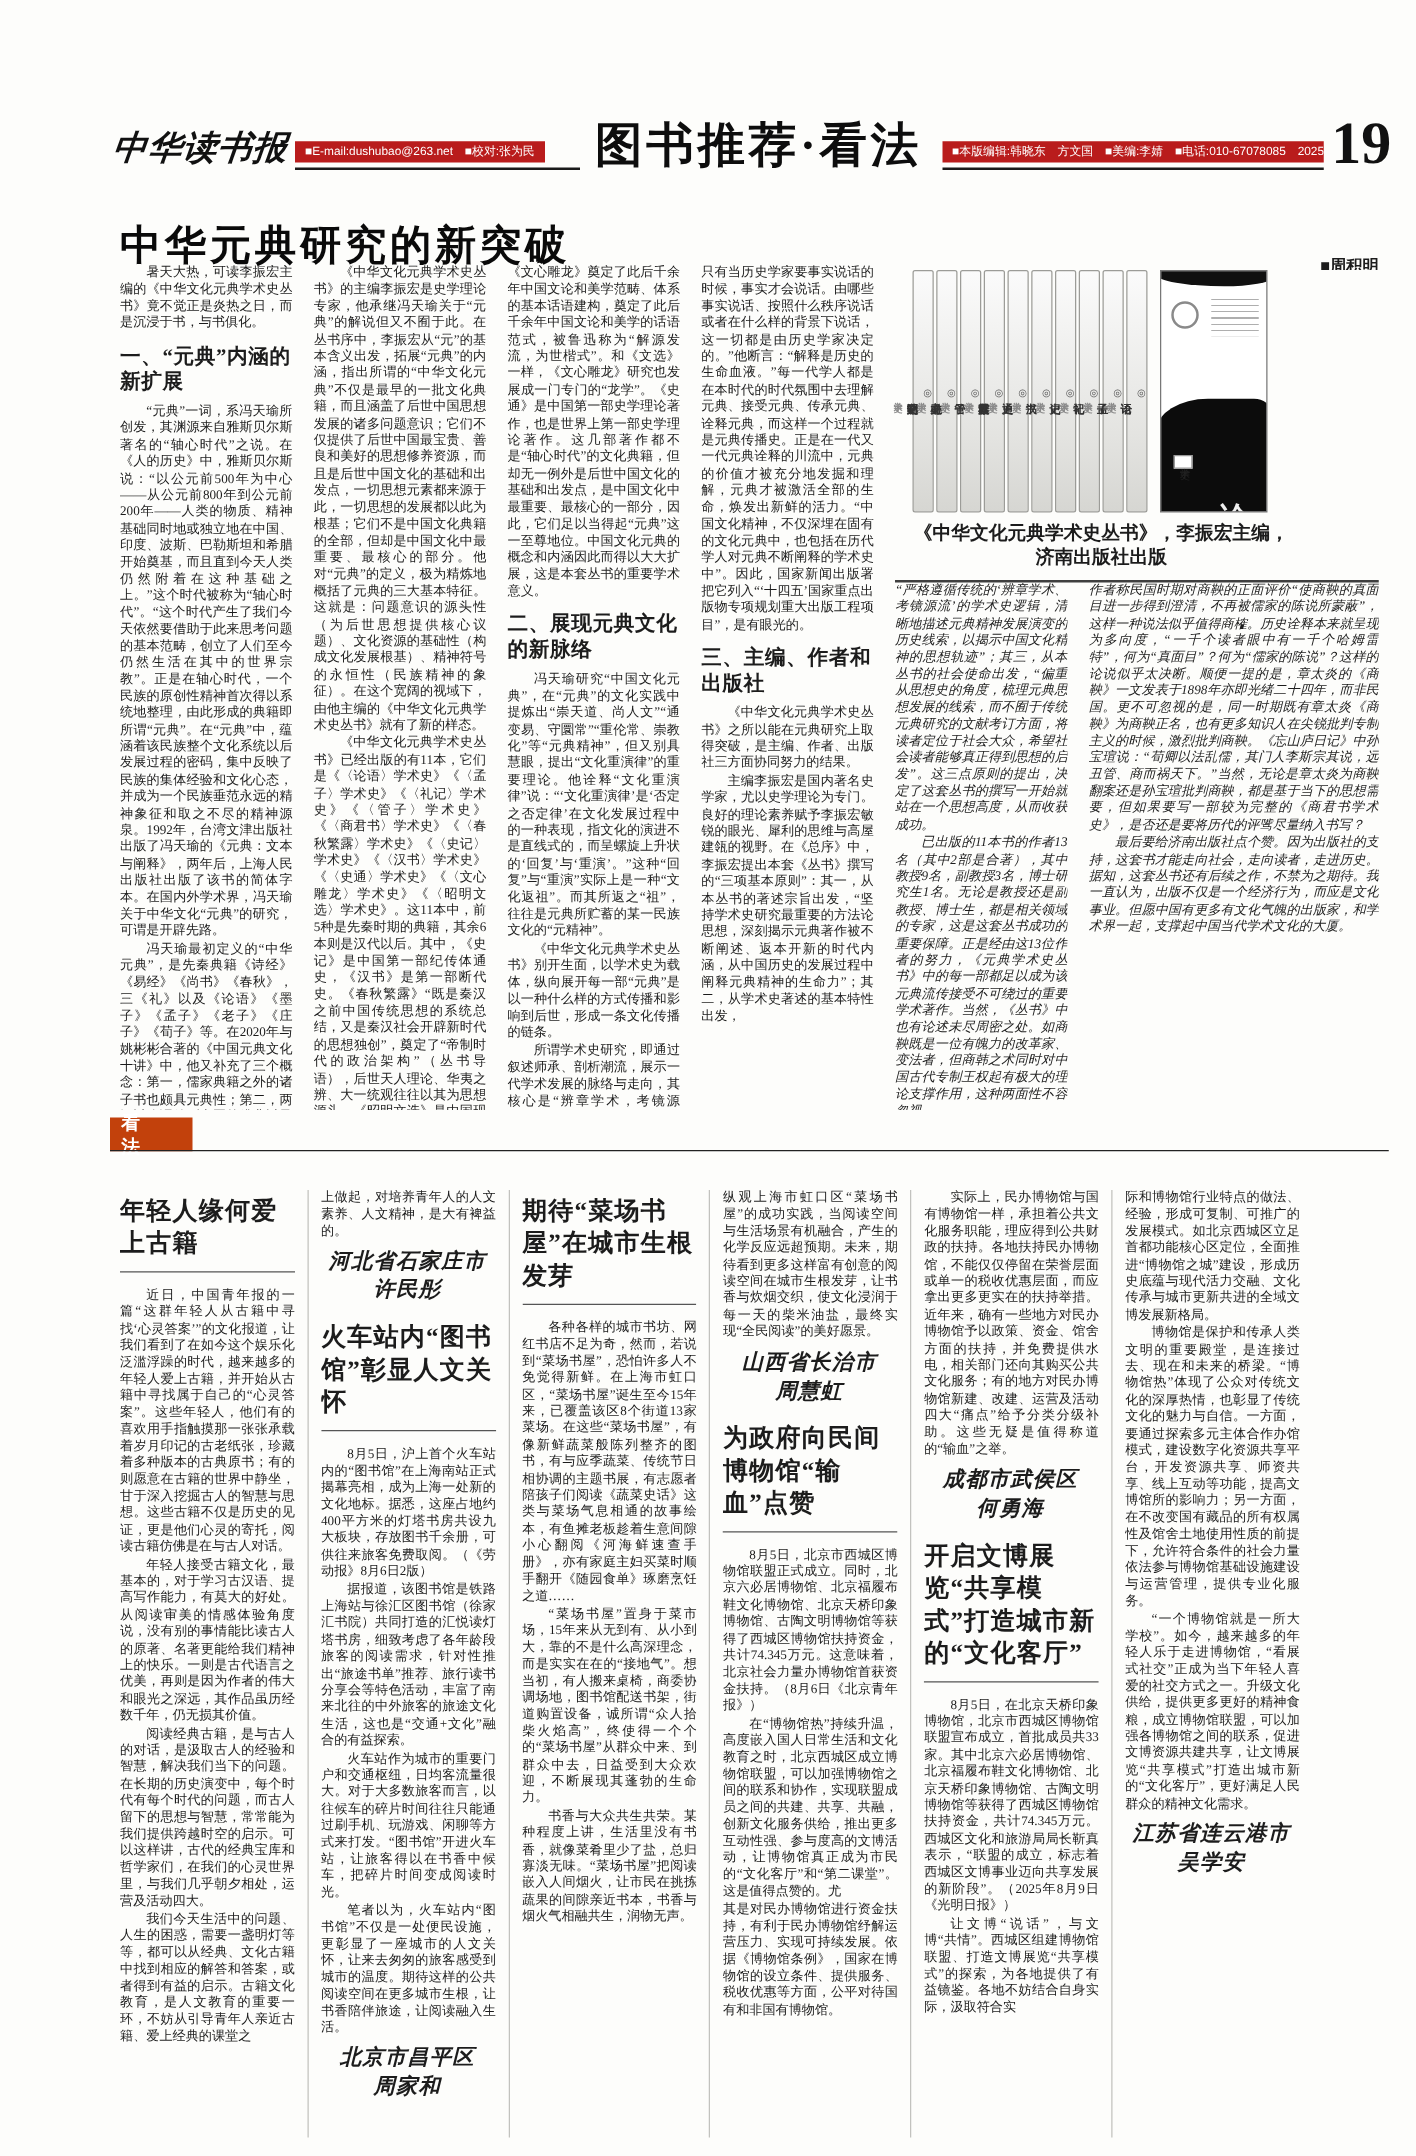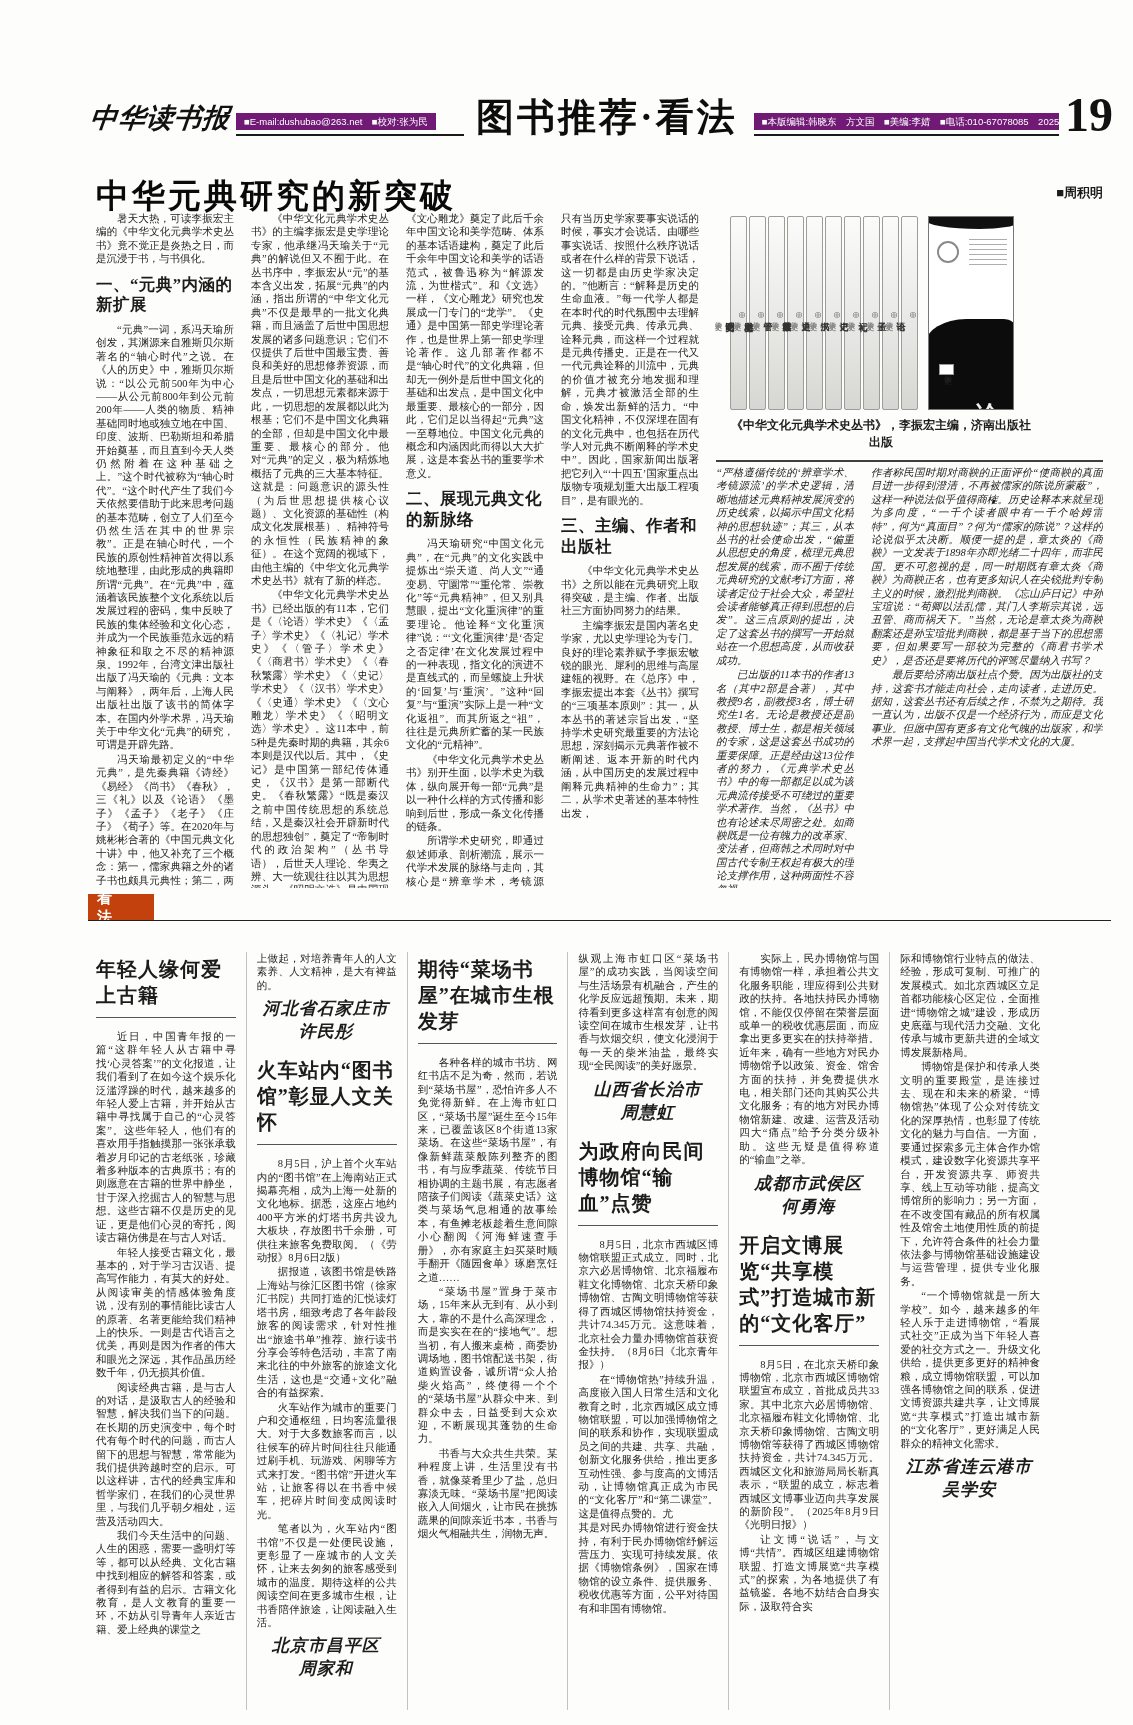--- a/index.html
+++ b/index.html
@@ -4,33 +4,33 @@
 <style>
   html,body{margin:0;padding:0;background:#e8e8e4;}
   #page{position:relative;width:1133px;height:1725px;background:#fdfdfb;margin:0 auto;
         font-family:"Liberation Serif","DejaVu Serif",serif;color:#1c1c1c;overflow:hidden;}
 
   
   .header{position:absolute;top:84px;left:90px;right:20px;height:52px;display:flex;align-items:flex-end;}
   .masthead{font-weight:bold;font-style:italic;font-size:27px;letter-spacing:1px;color:#111;
             transform:skewX(-6deg);white-space:nowrap;line-height:1;padding-bottom:4px;}
   .bar-wrap{border-bottom:2px solid #1a1a1a;padding-bottom:4px;display:flex;align-items:flex-end;}
-  .bar{background:#701a75;color:#fff;font-family:"Liberation Sans",sans-serif;
+  .bar{background:#b91c1c;color:#fff;font-family:"Liberation Sans",sans-serif;
        font-size:9.5px;line-height:17px;padding:0 8px;white-space:nowrap;}
   .bar-left{width:228px;margin-left:6px;}
   .bar-right{flex:1;margin-left:6px;min-width:0;}
   .bar-right .bar{display:block;overflow:hidden;}
   .section-title{font-size:38px;font-weight:900;letter-spacing:3px;line-height:1;
                  white-space:nowrap;padding:0 10px 0 12px;color:#0d0d0d;}
   .page-num{font-size:48px;font-weight:bold;line-height:0.85;padding-left:6px;color:#111;}
 
   
   .main-title{position:absolute;top:152px;left:96px;font-size:33px;font-weight:900;
               letter-spacing:3px;color:#0a0a0a;}
-  .main-byline{position:absolute;top:184px;right:30px;font-size:13px;font-weight:bold;}
+  .main-byline{position:absolute;top:204px;right:30px;font-size:13px;font-weight:bold;}
 
   .m-cols{position:absolute;top:212px;left:96px;width:1007px;height:676px;display:flex;gap:17px;}
   .m-col{width:138px;height:676px;overflow:hidden;box-sizing:border-box;}
   .m-col.wide{flex:1;width:auto;}
   .m-col.below-fig{padding-top:254px;font-style:italic;}
 
   .para{font-size:10.5px;line-height:13.4px;text-align:justify;text-indent:2em;margin:0 0 1px 0;}
   .cont{text-indent:0;}
   .sec-head{font-size:16.5px;font-weight:800;margin:9px 0 7px;letter-spacing:0.5px;line-height:1.25;}
 
@@ -51,21 +51,21 @@
   .cover-seal{position:absolute;top:24px;left:8px;width:18px;height:18px;border:2px solid #8a8a8a;
               border-radius:50%;}
   .cover-meta{position:absolute;top:22px;right:6px;width:38px;height:30px;
               background:repeating-linear-gradient(#9a9a9a 0 1px,transparent 1px 5px);opacity:.8;}
   .cover-ink{position:absolute;bottom:-2px;left:-4px;right:-4px;height:92px;background:#0c0c0c;
              border-radius:45% 15% 0 0 / 28% 12% 0 0;}
   .cover-title{position:absolute;right:10px;bottom:6px;writing-mode:vertical-rl;text-orientation:upright;
                color:#efefef;font-size:23px;letter-spacing:10px;font-weight:bold;}
   .cover-label{position:absolute;left:10px;bottom:34px;writing-mode:vertical-rl;text-orientation:upright;
                background:#fff;border:1px solid #999;color:#222;font-size:8px;padding:3px 1px;letter-spacing:1px;}
-  .fig-caption{margin:7px 0 0 14px;width:302px;text-align:center;font-weight:bold;font-size:12px;}
+  .fig-caption{margin:7px 0 0 14px;width:302px;text-align:center;font-weight:bold;font-size:15px;}
   .fig-rule{margin-top:9px;border-top:2px solid #3f3f3f;width:100%;}
 
   
   .op-label{position:absolute;top:894px;left:88px;width:66px;height:27px;background:#c2410c;color:#fff;
             font-weight:bold;font-size:15px;display:flex;align-items:center;justify-content:center;
             letter-spacing:9px;padding-left:9px;box-sizing:border-box;}
   .op-rule{position:absolute;top:920px;left:88px;right:22px;border-top:1px solid #222;}
 
   .op-cols{position:absolute;top:952px;left:96px;width:944px;height:758px;display:flex;}
   .op-col{flex:1;height:758px;overflow:hidden;min-width:0;}

